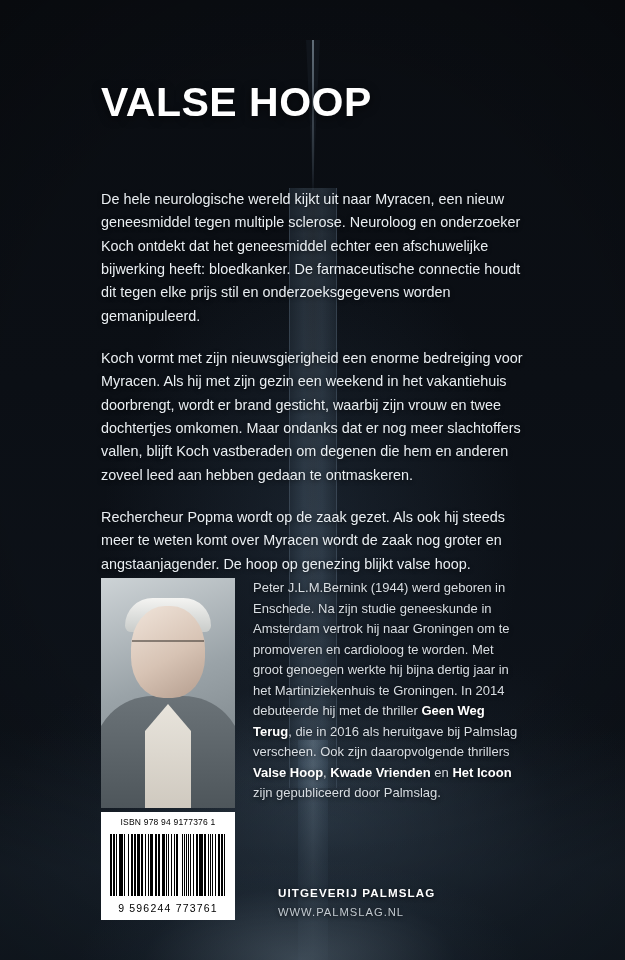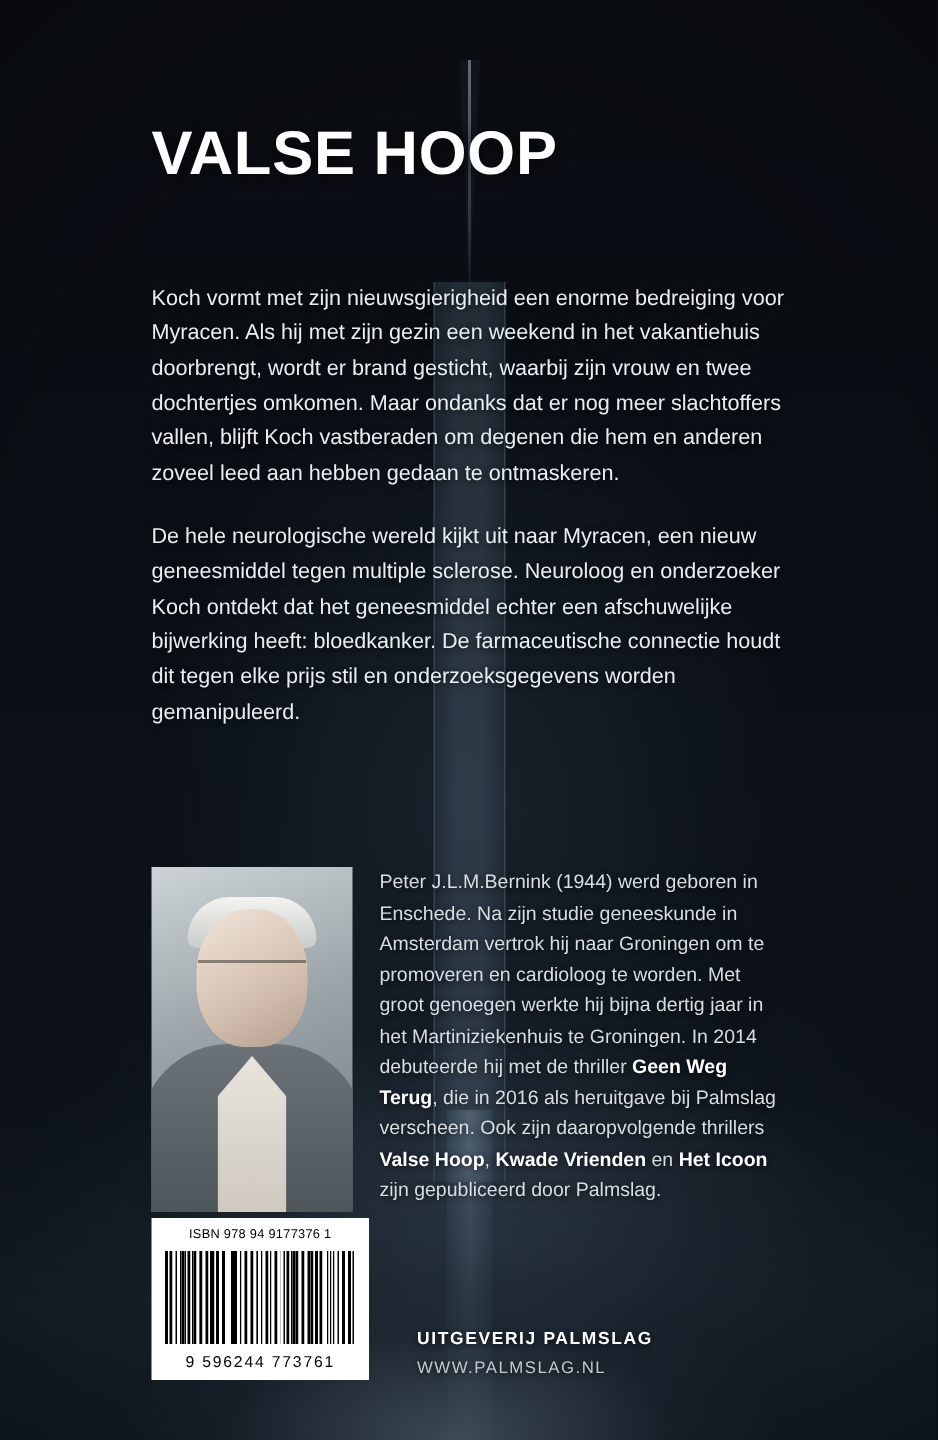--- a/index.html
+++ b/index.html
@@ -192,21 +192,21 @@
     line-height: 1.58;
     text-shadow: 0 1px 4px rgba(0,0,0,0.65);
   }
   .author-text b { color: #ffffff; font-weight: bold; }
 
   
   .barcode-box {
     position: absolute;
     left: 101px;
     top: 812px;
-    width: 145px;
+    width: 134px;
     height: 108px;
     background: #ffffff;
     padding: 0;
   }
   .isbn-text {
     position: absolute;
     left: 0; right: 0;
     top: 5px;
     text-align: center;
     color: #000;
@@ -270,22 +270,23 @@
   </div>
 
   <div class="bg-bottom"></div>
   <div class="vignette"></div>
 
   <div class="content">
 
     <div class="title">VALSE HOOP</div>
 
     <div class="blurb">
+      <p>De hele neurologische wereld kijkt uit naar Myracen, een nieuw geneesmiddel tegen multiple sclerose. Neuroloog en onderzoeker Koch ontdekt dat het geneesmiddel echter een afschuwelijke bijwerking heeft: bloedkanker. De farmaceutische connectie houdt dit tegen elke prijs stil en onderzoeksgegevens worden gemanipuleerd.</p>
       <p>Koch vormt met zijn nieuwsgierigheid een enorme bedreiging voor Myracen. Als hij met zijn gezin een weekend in het vakantiehuis doorbrengt, wordt er brand gesticht, waarbij zijn vrouw en twee dochtertjes omkomen. Maar ondanks dat er nog meer slachtoffers vallen, blijft Koch vastberaden om degenen die hem en anderen zoveel leed aan hebben gedaan te ontmaskeren.</p>
-      <p>De hele neurologische wereld kijkt uit naar Myracen, een nieuw geneesmiddel tegen multiple sclerose. Neuroloog en onderzoeker Koch ontdekt dat het geneesmiddel echter een afschuwelijke bijwerking heeft: bloedkanker. De farmaceutische connectie houdt dit tegen elke prijs stil en onderzoeksgegevens worden gemanipuleerd.</p>
+      <p>Rechercheur Popma wordt op de zaak gezet. Als ook hij steeds meer te weten komt over Myracen wordt de zaak nog groter en angstaanjagender. De hoop op genezing blijkt valse hoop.</p>
     </div>
 
     <div class="author-photo">
       <div class="torso"></div>
       <div class="shirt"></div>
       <div class="hair"></div>
       <div class="face"></div>
       <div class="glasses"></div>
     </div>
 

